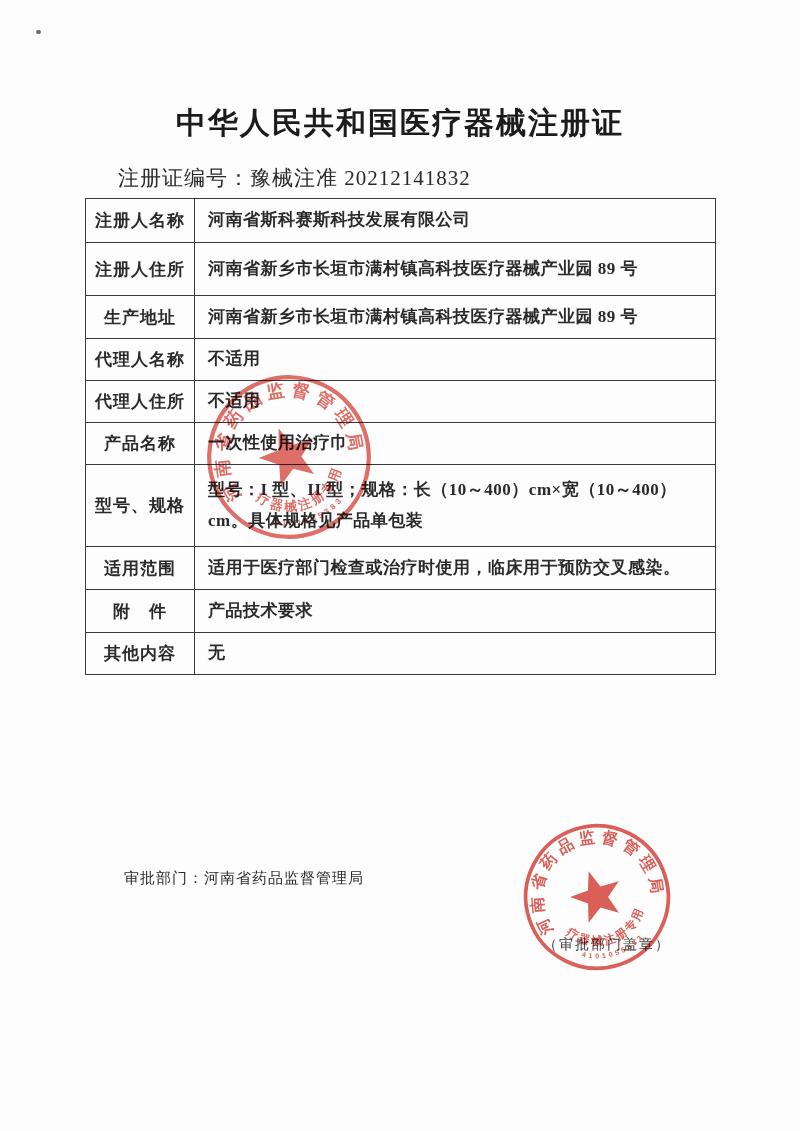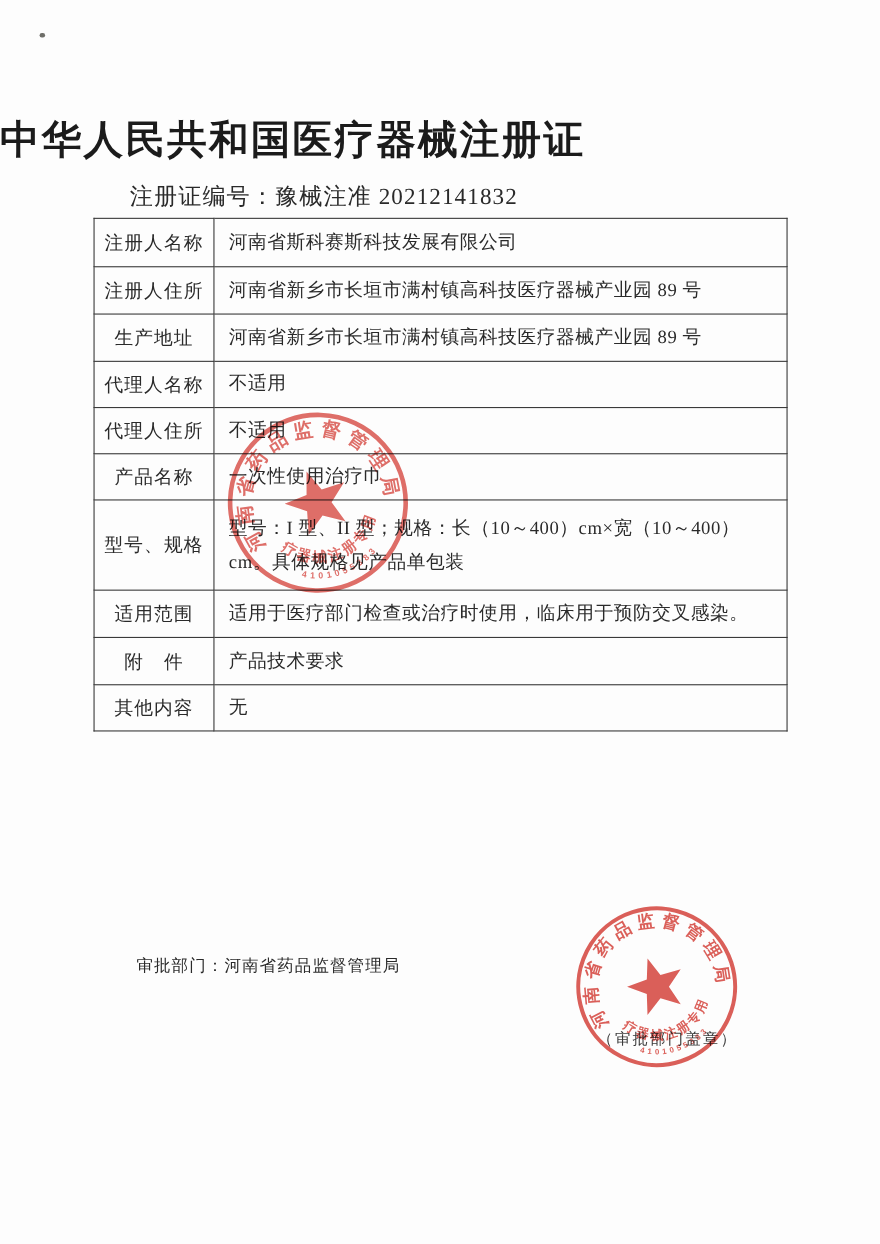--- a/index.html
+++ b/index.html
@@ -8,40 +8,41 @@
     background:#ffffff;
     font-family:"Liberation Serif","DejaVu Serif",serif;
     color:#262626;
     position:relative;
     overflow:hidden;
   }
   .page{position:absolute;inset:0;background:#fdfdfd;}
   .speck{position:absolute;left:36px;top:30px;width:5px;height:4px;background:#4a4a44;border-radius:2px;opacity:.8;}
   .title{
     position:absolute;top:103px;left:0;width:100%;
-    font-size:36px;font-weight:bold;
+    text-align:center;font-size:30px;font-weight:bold;
     letter-spacing:2px;color:#1b1b1b;
   }
   .cert-line{
     position:absolute;top:164px;left:118px;
     font-size:21px;letter-spacing:1px;color:#2a2a2a;
   }
   table.reg{
     position:absolute;top:198px;left:85px;
     width:631px;border-collapse:collapse;
     table-layout:fixed;
   }
   table.reg td{
     border:1px solid #3a3a3a;
     font-size:17px;color:#2a2a2a;
     vertical-align:middle;
+    font-weight:bold;
   }
   td.lbl{width:102px;text-align:center;padding:2px 3px;letter-spacing:1px;}
   td.val{padding:2px 13px;line-height:1.8;letter-spacing:0.5px;}
-  tr.r1{height:44px;} tr.r2{height:43px;} tr.r3{height:43px;}
+  tr.r1{height:44px;} tr.r2{height:53px;} tr.r3{height:43px;}
   tr.r4{height:42px;} tr.r5{height:42px;} tr.r6{height:42px;}
   tr.r7{height:82px;} tr.r8{height:167px;}
   tr.r9{height:43px;} tr.r10{height:43px;} tr.r11{height:42px;} tr.r12{height:40px;}
   tr.r8 td.val{vertical-align:middle;}
   .dept-line{
     position:absolute;top:869px;left:88px;
     font-size:15px;letter-spacing:1px;color:#2a2a2a;margin-left:36px;
   }
   .dates{
     position:absolute;top:866px;left:455px;

